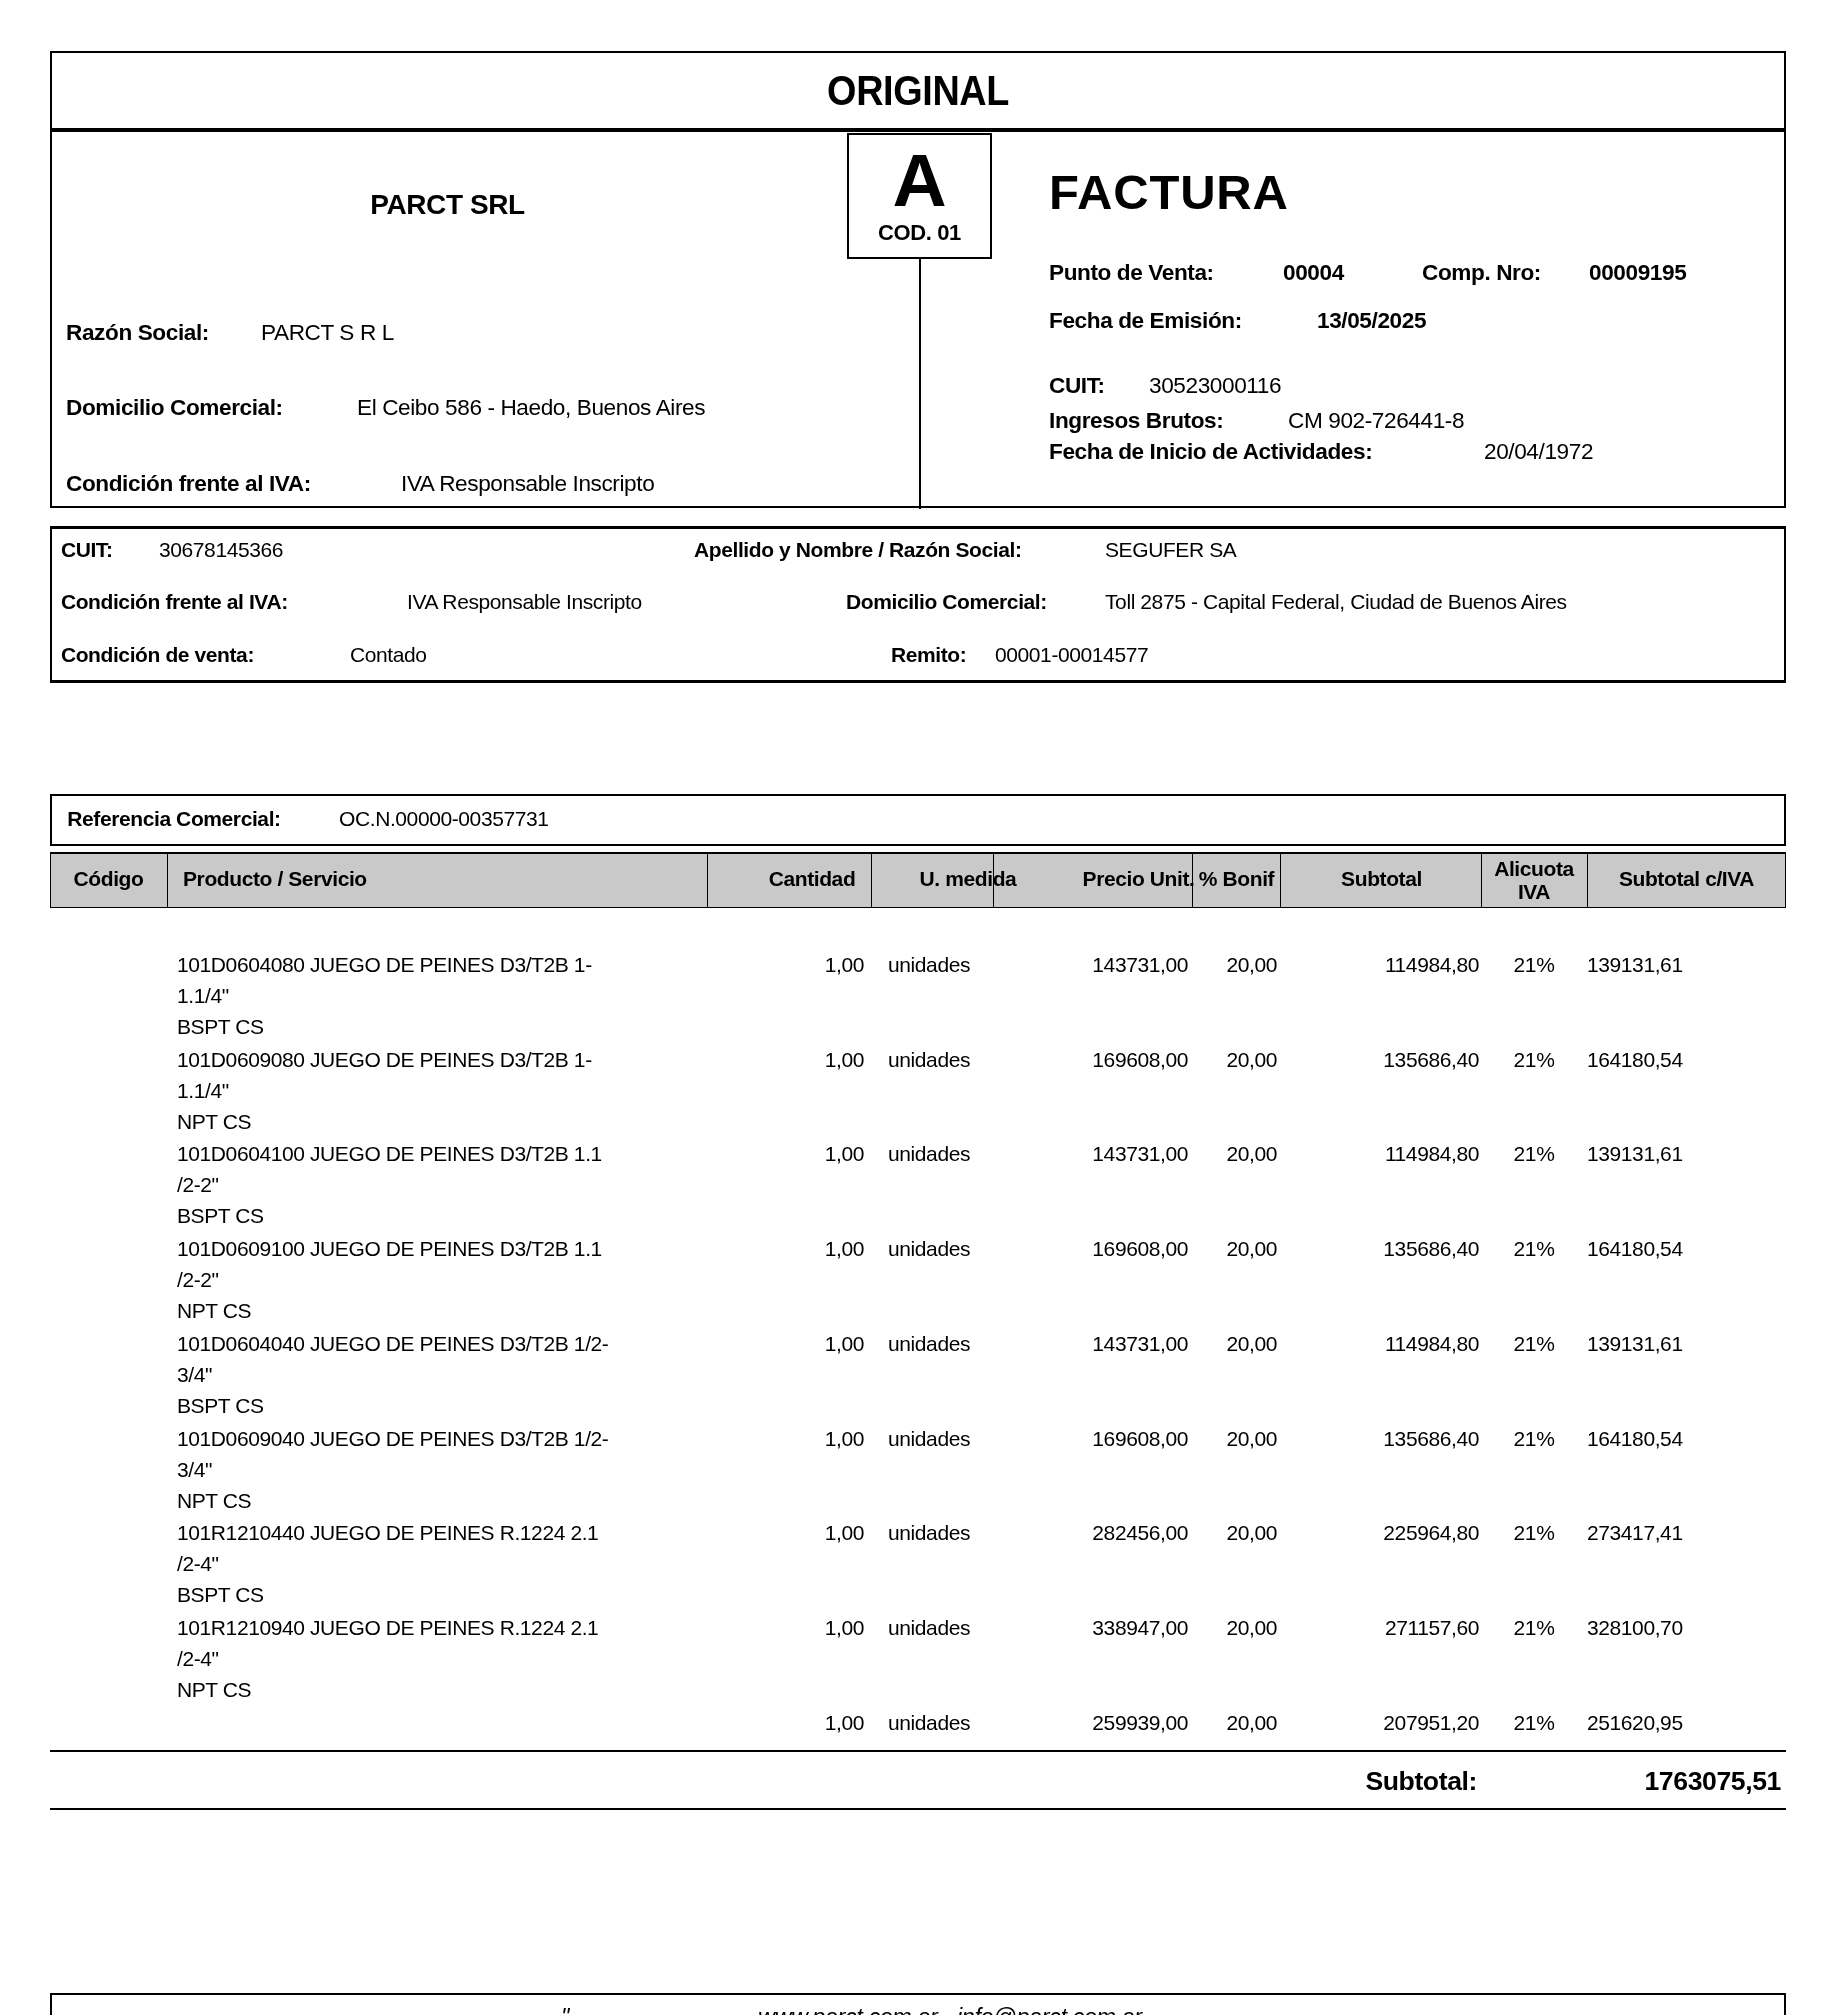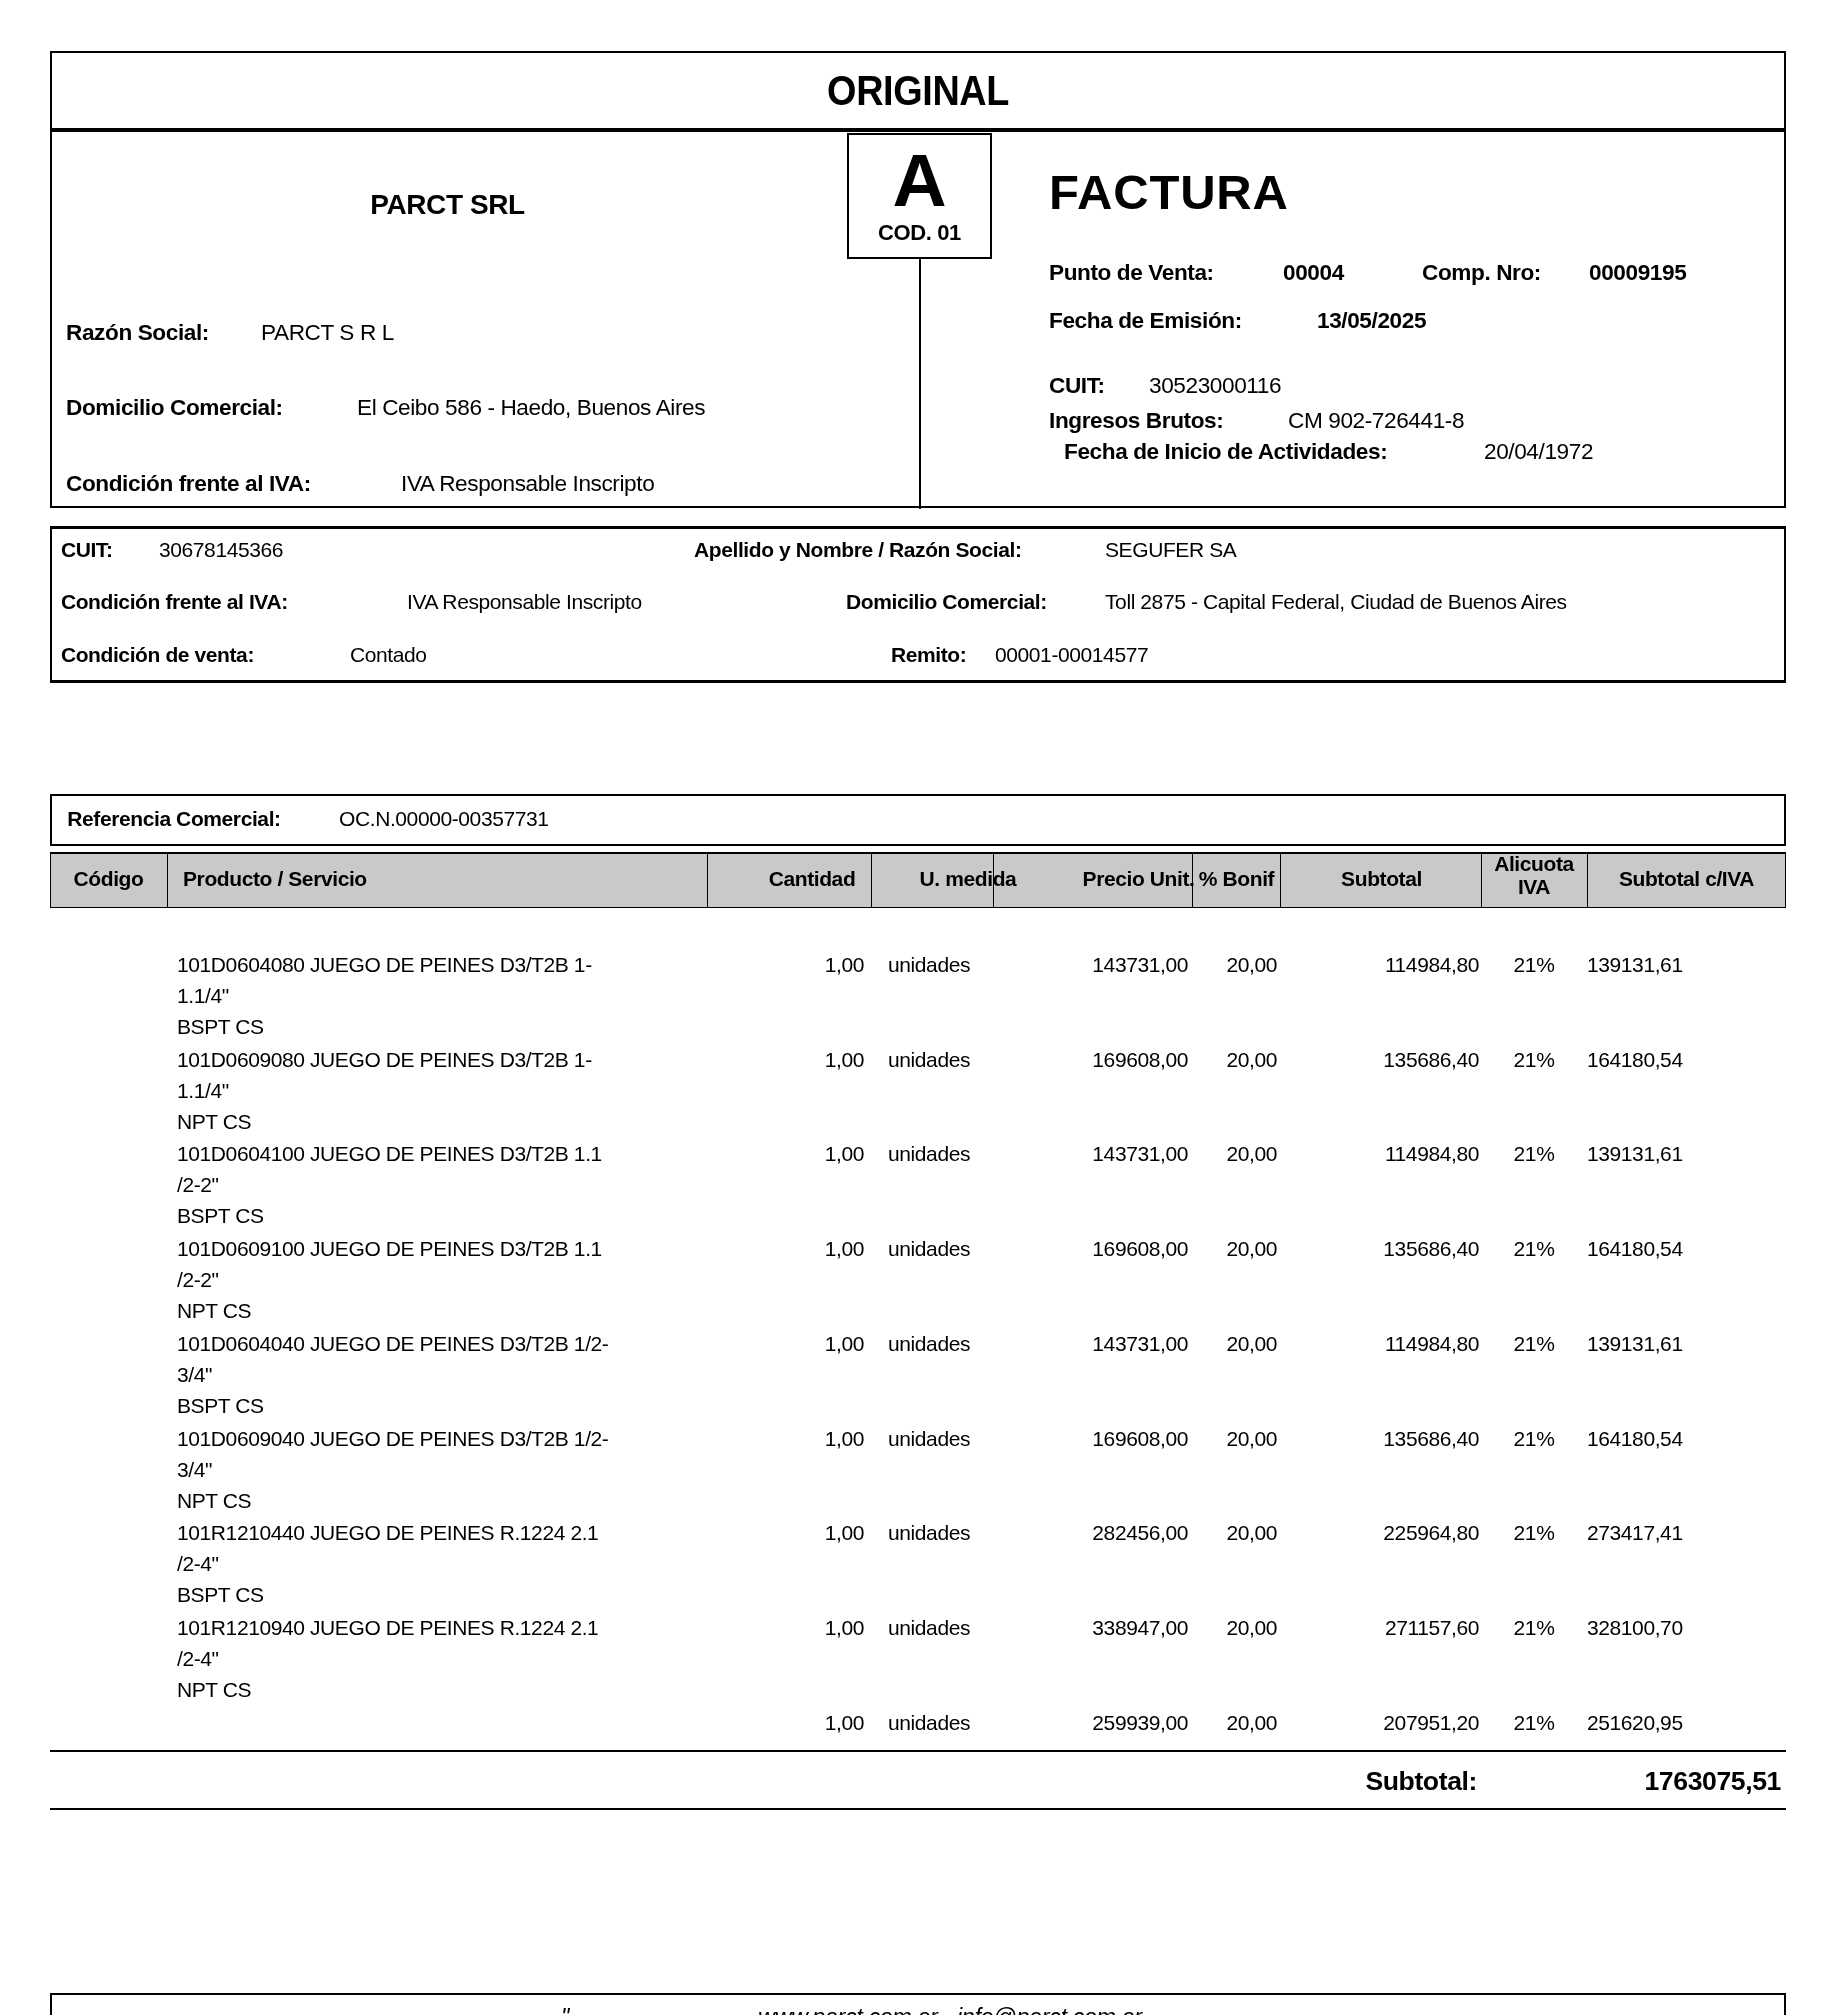--- a/index.html
+++ b/index.html
@@ -26,21 +26,21 @@
   
   .cust-box{left:50px;top:526px;width:1736px;height:157px;border-top-width:3.6px;border-bottom-width:3.6px;}
   .crow{position:absolute;left:0;width:1729px;height:25px;font-size:21px;}
   .crow span,.crow b{position:absolute;top:0;white-space:nowrap;}
   
   .ref-box{left:50px;top:794px;width:1736px;height:52px;}
   
   .thead{left:50px;top:852px;width:1736px;height:56px;background:#c9c9c9;box-sizing:border-box;
          border-top:2.8px solid #000;border-bottom:1.6px solid #000;}
   .th{position:absolute;top:852px;height:56px;font-size:21px;font-weight:bold;line-height:53px;text-align:center;z-index:1;}
-  .th2{position:absolute;top:852px;height:56px;display:flex;flex-direction:column;align-items:center;justify-content:flex-start;
+  .th2{position:absolute;top:852px;height:56px;display:flex;flex-direction:column;align-items:center;justify-content:center;
        font-size:21px;font-weight:bold;line-height:23.4px;z-index:1;}
   .tvl{position:absolute;top:852px;height:56px;width:1.2px;background:#000;z-index:1;}
   
   .rows{position:absolute;left:0;top:929px;width:1832px;}
   .trow{position:absolute;left:0;width:1832px;height:95px;font-size:21px;line-height:31px;margin-top:20px;}
   .trow .cell{position:absolute;top:0;white-space:nowrap;}
   .desc{left:177px;width:536px;white-space:pre-line !important;}
   .qty{left:707px;width:157px;text-align:right;}
   .unit{left:888px;}
   .price{left:993px;width:195px;text-align:right;}
@@ -86,21 +86,21 @@
   </div>
   <div class="hline" style="left:1049px;top:373px;">
     <b style="left:0">CUIT:</b>
     <span style="left:100px">30523000116</span>
   </div>
   <div class="hline" style="left:1049px;top:408px;">
     <b style="left:0">Ingresos Brutos:</b>
     <span style="left:239px">CM 902-726441-8</span>
   </div>
   <div class="hline" style="left:1049px;top:439px;">
-    <b style="left:15px">Fecha de Inicio de Actividades:</b>
+    <b style="left:0">Fecha de Inicio de Actividades:</b>
     <span style="left:435px">20/04/1972</span>
   </div>
 
   <div class="hline" style="left:66px;top:320px;">
     <b style="left:0">Razón Social:</b>
     <span style="left:195px">PARCT S R L</span>
   </div>
   <div class="hline" style="left:66px;top:395px;">
     <b style="left:0">Domicilio Comercial:</b>
     <span style="left:291px">El Ceibo 586 - Haedo, Buenos Aires</span>

